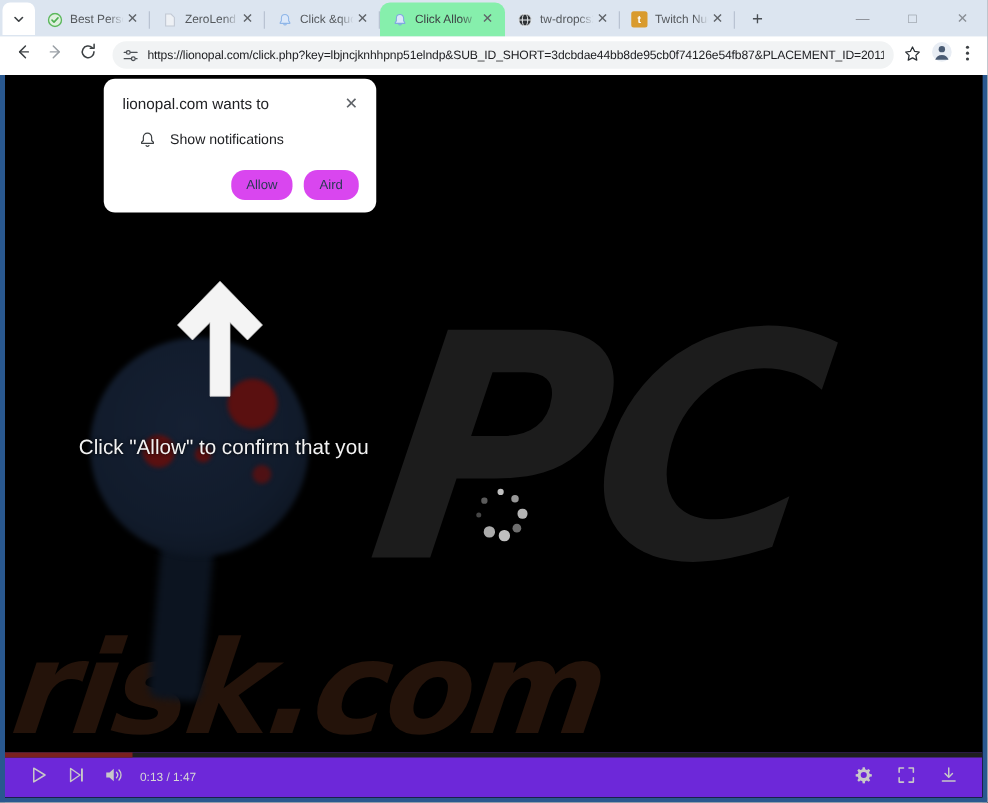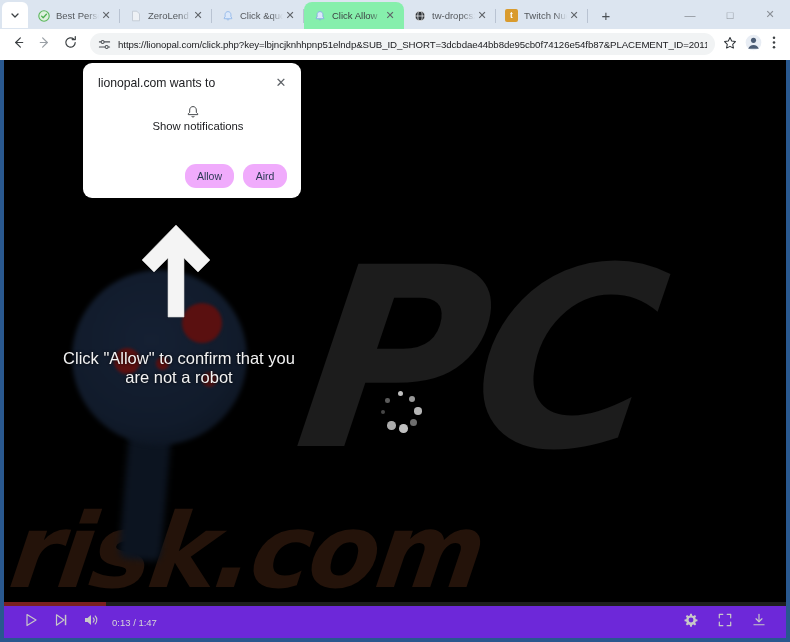--- a/index.html
+++ b/index.html
@@ -336,21 +336,20 @@
     display: flex; align-items: center; justify-content: center;
     color: #5f6368;
     font-size: 13px;
     line-height: 1;
     margin-top: -1px;
   }
   .perm-row {
     display: flex;
     align-items: center;
     padding: 13px 15px 0 27px;
-    flex-direction: column;
   }
   .perm-row-icon {
     width: 16px; height: 16px;
     flex: 0 0 auto;
     margin-right: 10px;
     display:flex; align-items:center; justify-content:center;
     color: #3c4043;
   }
   .perm-row-label {
     font-size: 11.3px;
@@ -359,31 +358,30 @@
   .perm-actions {
     display: flex;
     justify-content: flex-end;
     gap: 9px;
     padding: 16px 14px 0 14px;
   }
   .perm-btn {
     min-width: 44px;
     height: 22px;
     border-radius: 11px;
-    background: #f0abfc;
+    background: #d946ef;
     color: #2b3a55;
     font-size: 10.5px;
     display: flex;
     align-items: center;
     justify-content: center;
     padding: 12px 12px;
     box-sizing: border-box;
     border: none;
     font-family: "Liberation Sans", sans-serif;
-    margin-top: 16px;
   }
 
   
   .video-controls {
     position: absolute;
     left: 0; right: 0; bottom: 0;
     height: 36px;
     background: #6d28d9;
   }
   .progress-track {
@@ -605,21 +603,20 @@
         </div>
 
         <div class="arrow">
           <svg width="72" height="96" viewBox="0 0 72 96">
             <path d="M36 2 L70 37 L58 49 L44 35 L44 94 L28 94 L28 35 L14 49 L2 37 Z" fill="#f4f4f4" stroke="#d4d4d4" stroke-width="0.6"></path>
           </svg>
         </div>
 
         <div class="cta-text">
           <div>Click "Allow" to confirm that you</div>
-          <div>are not a robot</div>
         </div>
 
         <div class="perm-dialog">
           <div class="perm-head">
             <div class="perm-title">lionopal.com wants to</div>
             <div class="perm-close">✕</div>
           </div>
           <div class="perm-row">
             <span class="perm-row-icon">
               <svg width="14" height="14" viewBox="0 0 16 16">

